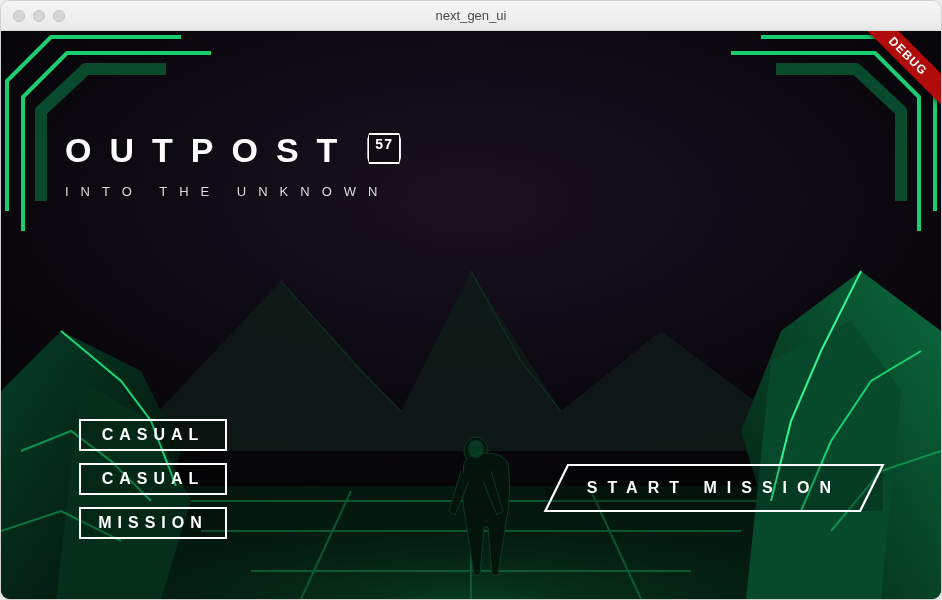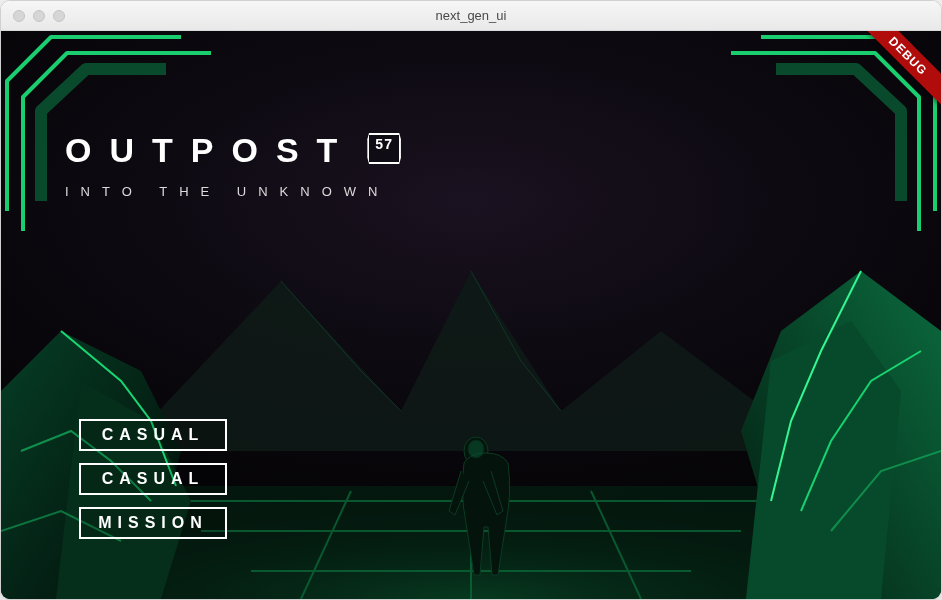--- a/index.html
+++ b/index.html
@@ -248,17 +248,25 @@
           <span>CASUAL</span>
         </div>
         <div class="diff-btn">
           <span>CASUAL</span>
         </div>
         <div class="diff-btn">
           <span>MISSION</span>
         </div>
       </div>
 
+      <div class="start-wrap">
+        <div class="start-btn">
+          <svg viewBox="0 0 300 52" preserveAspectRatio="none">
+            <polygon points="22,2 298,2 278,50 2,50" fill="none" stroke="#ffffff" stroke-width="2"></polygon>
+          </svg>
+          <span>START MISSION</span>
+        </div>
+      </div>
 
       <div class="debug-ribbon">DEBUG</div>
     </div>
   </div>
 </div>
 
 </body></html>

